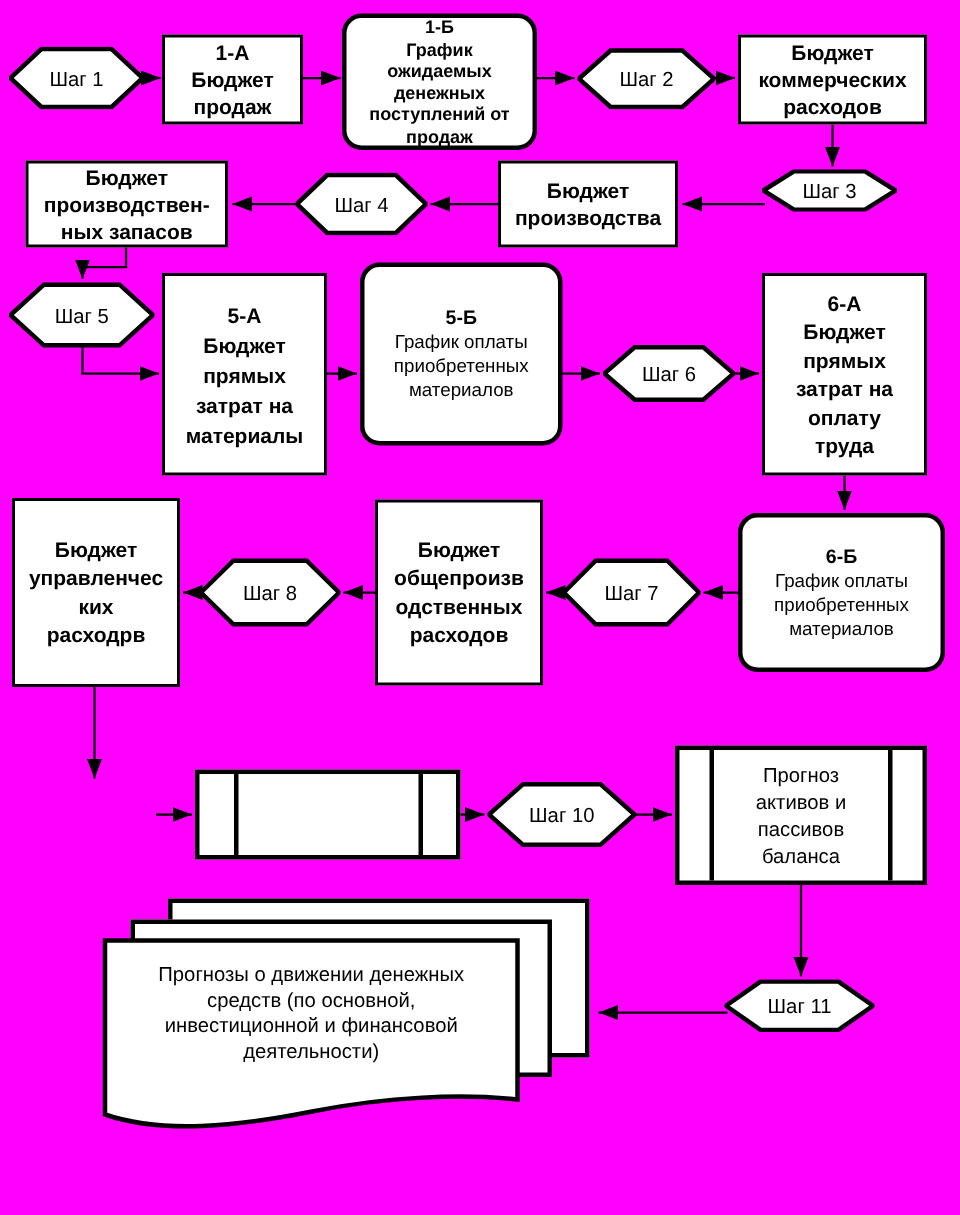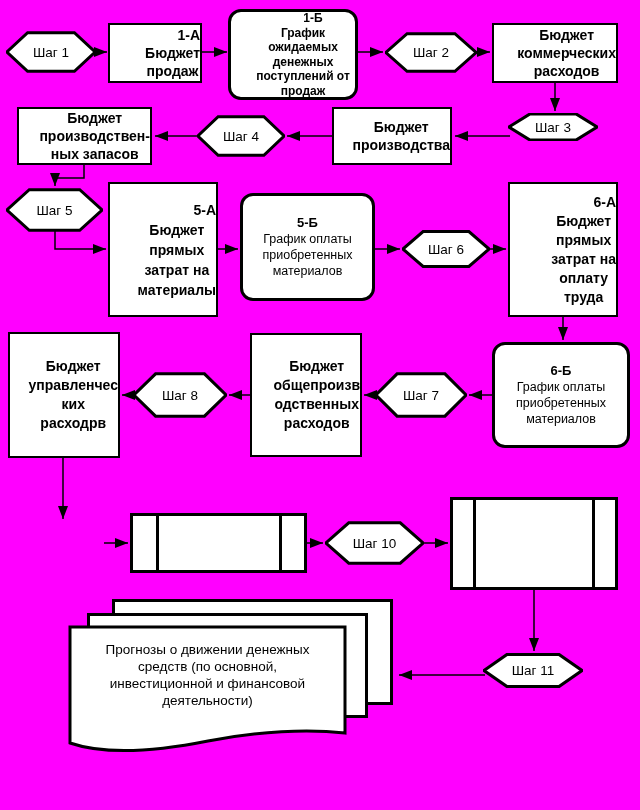--- a/index.html
+++ b/index.html
@@ -8,35 +8,35 @@
     background:#ff00ff; overflow:hidden;
     font-family:"Liberation Sans", sans-serif; color:#000;
   }
   .connectors { position:absolute; left:0; top:0; }
   .conn { fill:none; stroke:#000; stroke-width:1.5; }
   .node {
     position:absolute; box-sizing:border-box;
     display:flex; flex-direction:column; align-items:center; justify-content:center;
     text-align:center;
   }
-  .rect  { background:#fff; border:2px solid #000;align-items:flex-end; }
+  .rect  { background:#fff; border:2px solid #000; }
   .round { background:#fff; border:3px solid #000; border-radius:13px; }
   .predef{ background:#fff; border:3px solid #000; }
   .bar   { position:absolute; top:0; bottom:0; width:3px; background:#000; }
   .bar.left  { left:20px; }
   .bar.right { right:20px; }
   .hex svg { position:absolute; left:0; top:0; width:100%; height:100%; }
   .hex .label { position:relative; z-index:1; font-size:13.5px; }
   .title { font-weight:bold; }
   .body  { white-space:pre-line; }
   .bold .body { font-weight:bold; }
   .fs14lh18 { font-size:14px; line-height:18px; }
   .fs14lh19 { font-size:14px; line-height:19px; }
   .fs14lh20 { font-size:14px; line-height:20px; }
-  .fs12     { font-size:12px; line-height:14.5px;padding-left:20px; }
+  .fs12     { font-size:12px; line-height:14.5px; }
   .fs125    { font-size:12.5px; line-height:16px; }
   .fs135    { font-size:13.5px; line-height:18px; }
   .sheet { position:absolute; box-sizing:border-box; background:#fff; border:3px solid #000; }
   .docfront { position:absolute; }
   .docfront svg { position:absolute; left:0; top:0; }
   .docfront .body {
     position:absolute; left:4px; right:4px; top:16px;
     font-size:13.5px; line-height:17px; text-align:center; white-space:pre-line;
   }
 </style>
@@ -148,21 +148,21 @@
       </svg>
     <span class="label">Шаг 5</span>
   </div>
   <div class="node rect bold fs14lh20" style="left:108px;top:182px;width:110px;height:135px">
     <div class="title fs14lh20">5-А</div>
     <div class="body">Бюджет
 прямых
 затрат на
 материалы</div>
   </div>
-  <div class="node round fs125" style="left:240px;top:193px;width:135px;height:108px">
+  <div class="node round fs125" style="left:240px;top:175px;width:135px;height:122px">
     <div class="title" style="font-size:13px">5-Б</div>
     <div class="body">График оплаты
 приобретенных
 материалов</div>
   </div>
   <div class="node hex" style="left:402px;top:230px;width:88px;height:38px">
     <svg viewBox="0 0 100 50" preserveAspectRatio="none">
         <polygon points="1,25 24,2 76,2 99,25 76,48 24,48" fill="#fff" stroke="#000" stroke-width="3" vector-effect="non-scaling-stroke"></polygon>
       </svg>
     <span class="label">Шаг 6</span>
@@ -213,20 +213,24 @@
   </div>
   <div class="node hex" style="left:325px;top:521px;width:99px;height:44px">
     <svg viewBox="0 0 100 50" preserveAspectRatio="none">
         <polygon points="1,25 24,2 76,2 99,25 76,48 24,48" fill="#fff" stroke="#000" stroke-width="3" vector-effect="non-scaling-stroke"></polygon>
       </svg>
     <span class="label">Шаг 10</span>
   </div>
   <div class="node predef fs135" style="left:450px;top:497px;width:168px;height:93px">
     <div class="bar left"></div>
     <div class="bar right"></div>
+    <div class="body">Прогноз
+активов и
+пассивов
+баланса</div>
   </div>
 
   <div class="node hex" style="left:483px;top:653px;width:100px;height:35px">
     <svg viewBox="0 0 100 50" preserveAspectRatio="none">
         <polygon points="1,25 24,2 76,2 99,25 76,48 24,48" fill="#fff" stroke="#000" stroke-width="3" vector-effect="non-scaling-stroke"></polygon>
       </svg>
     <span class="label">Шаг 11</span>
   </div>
 
 </div>

